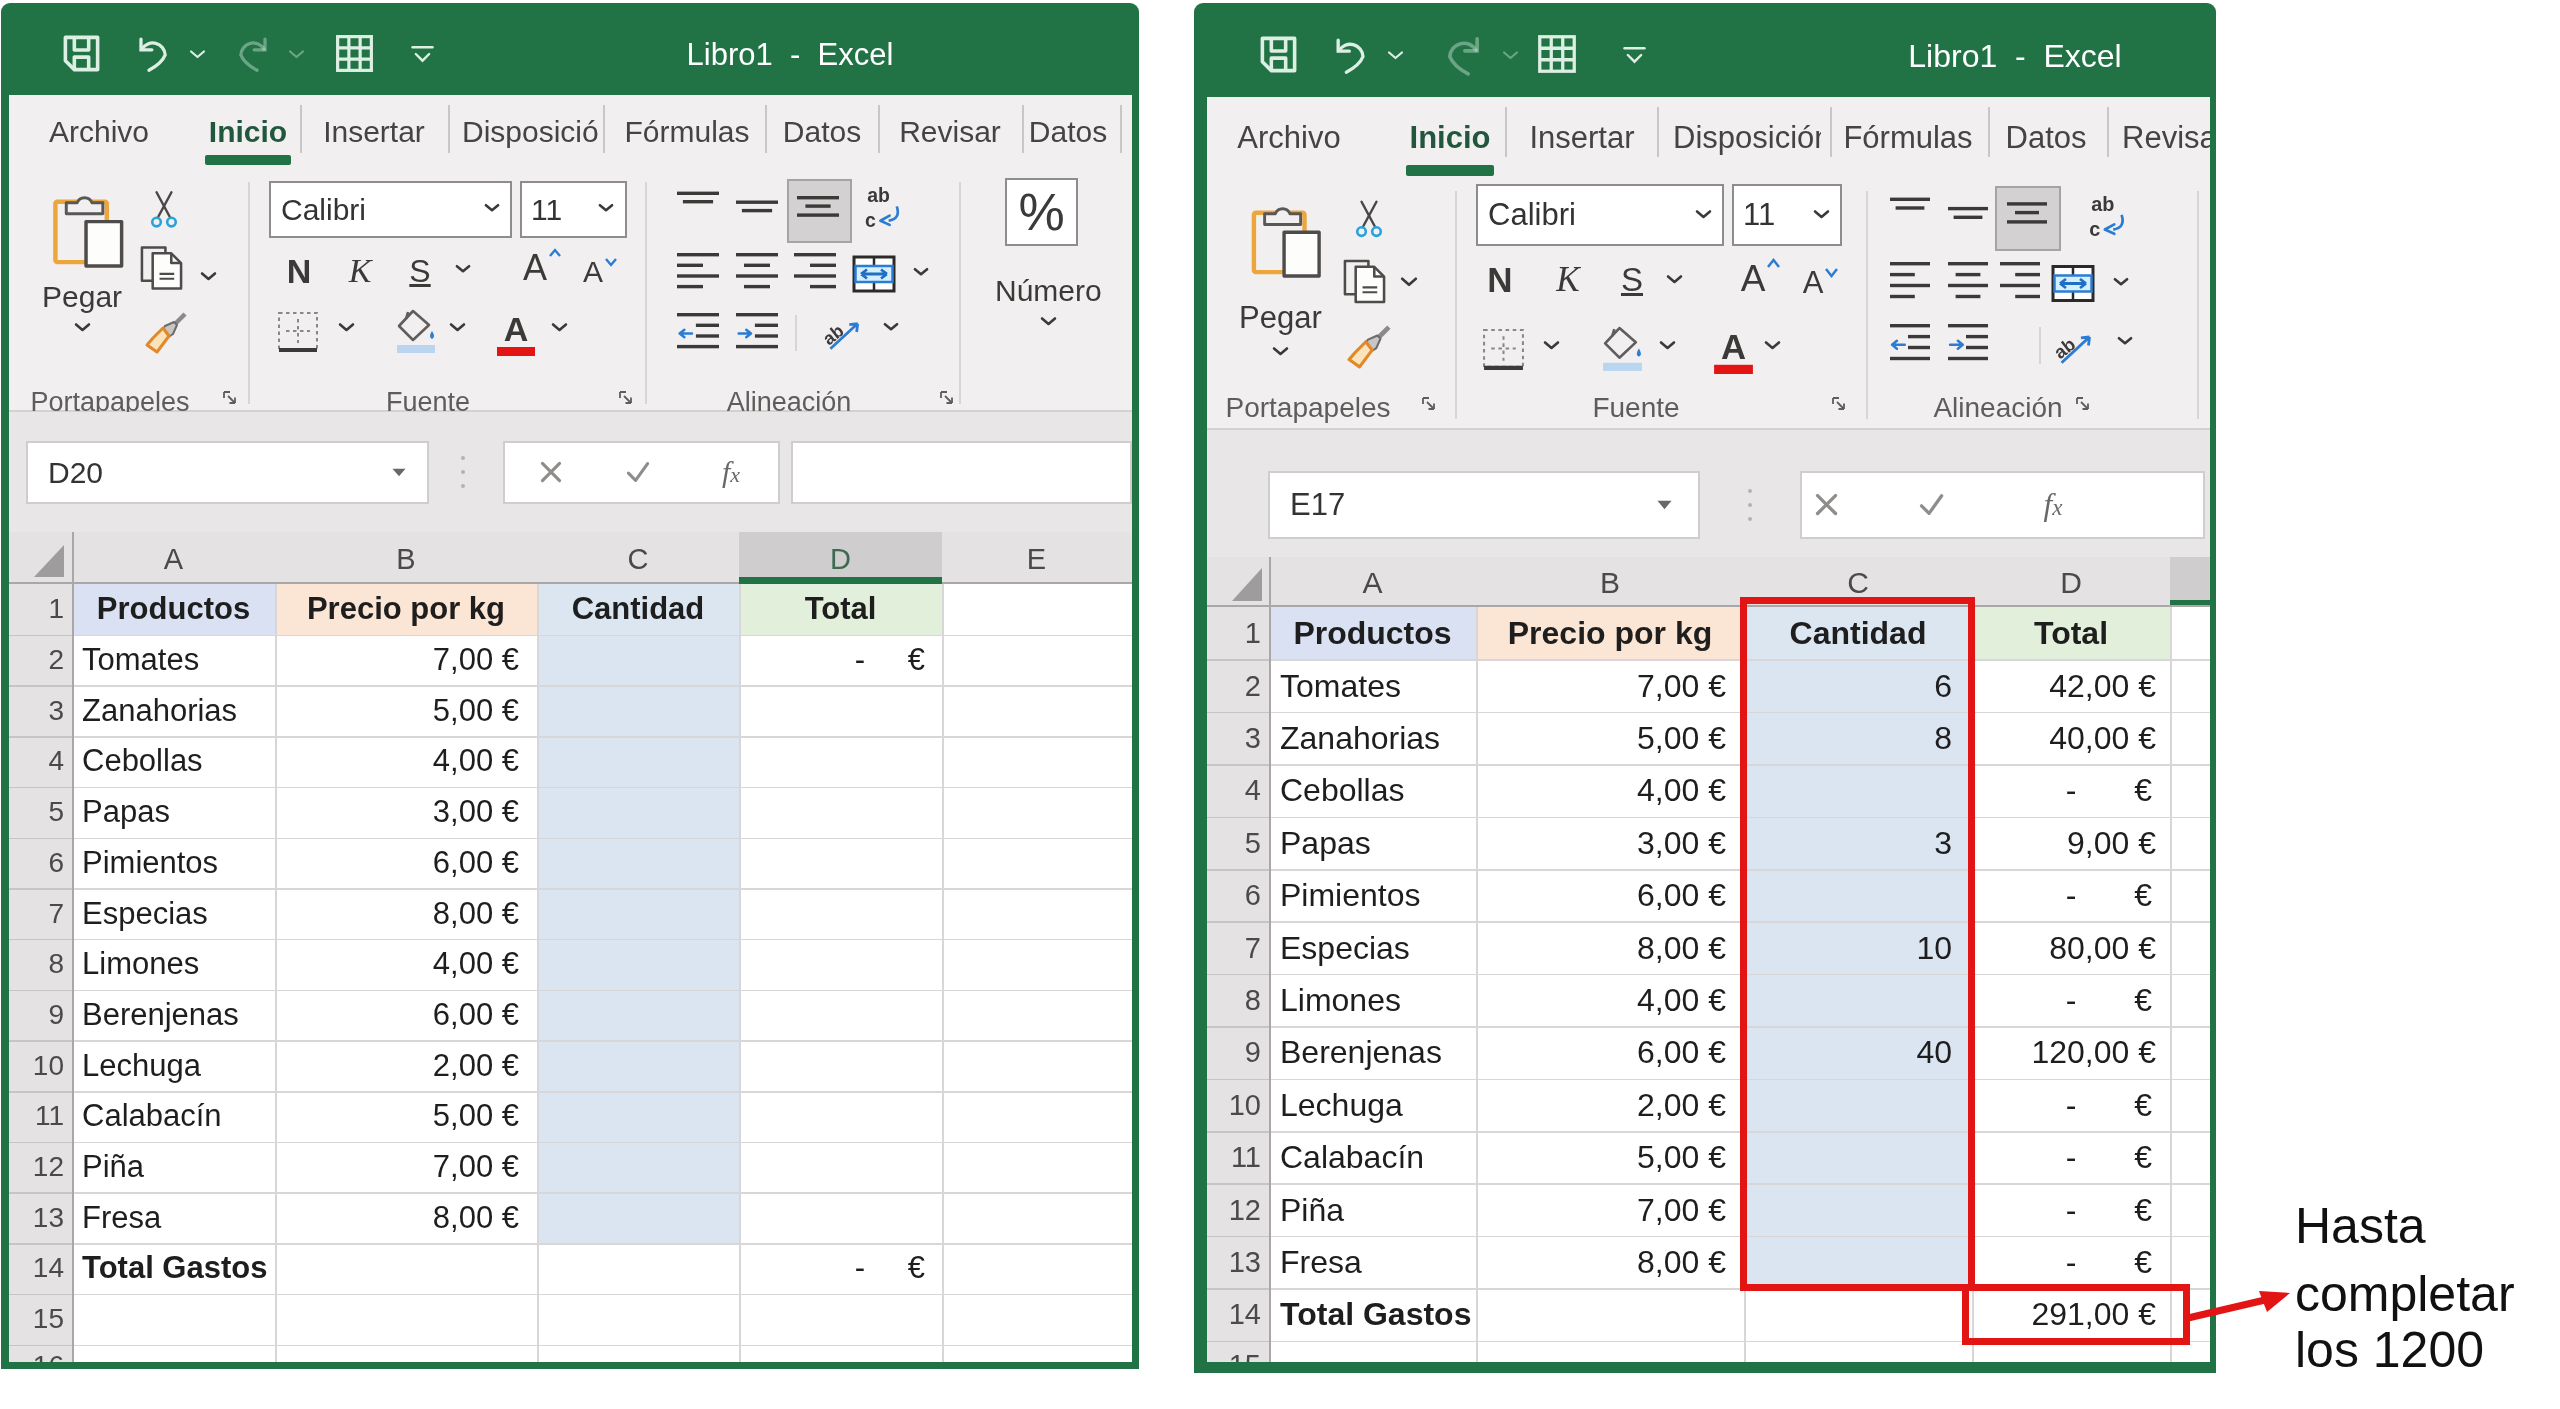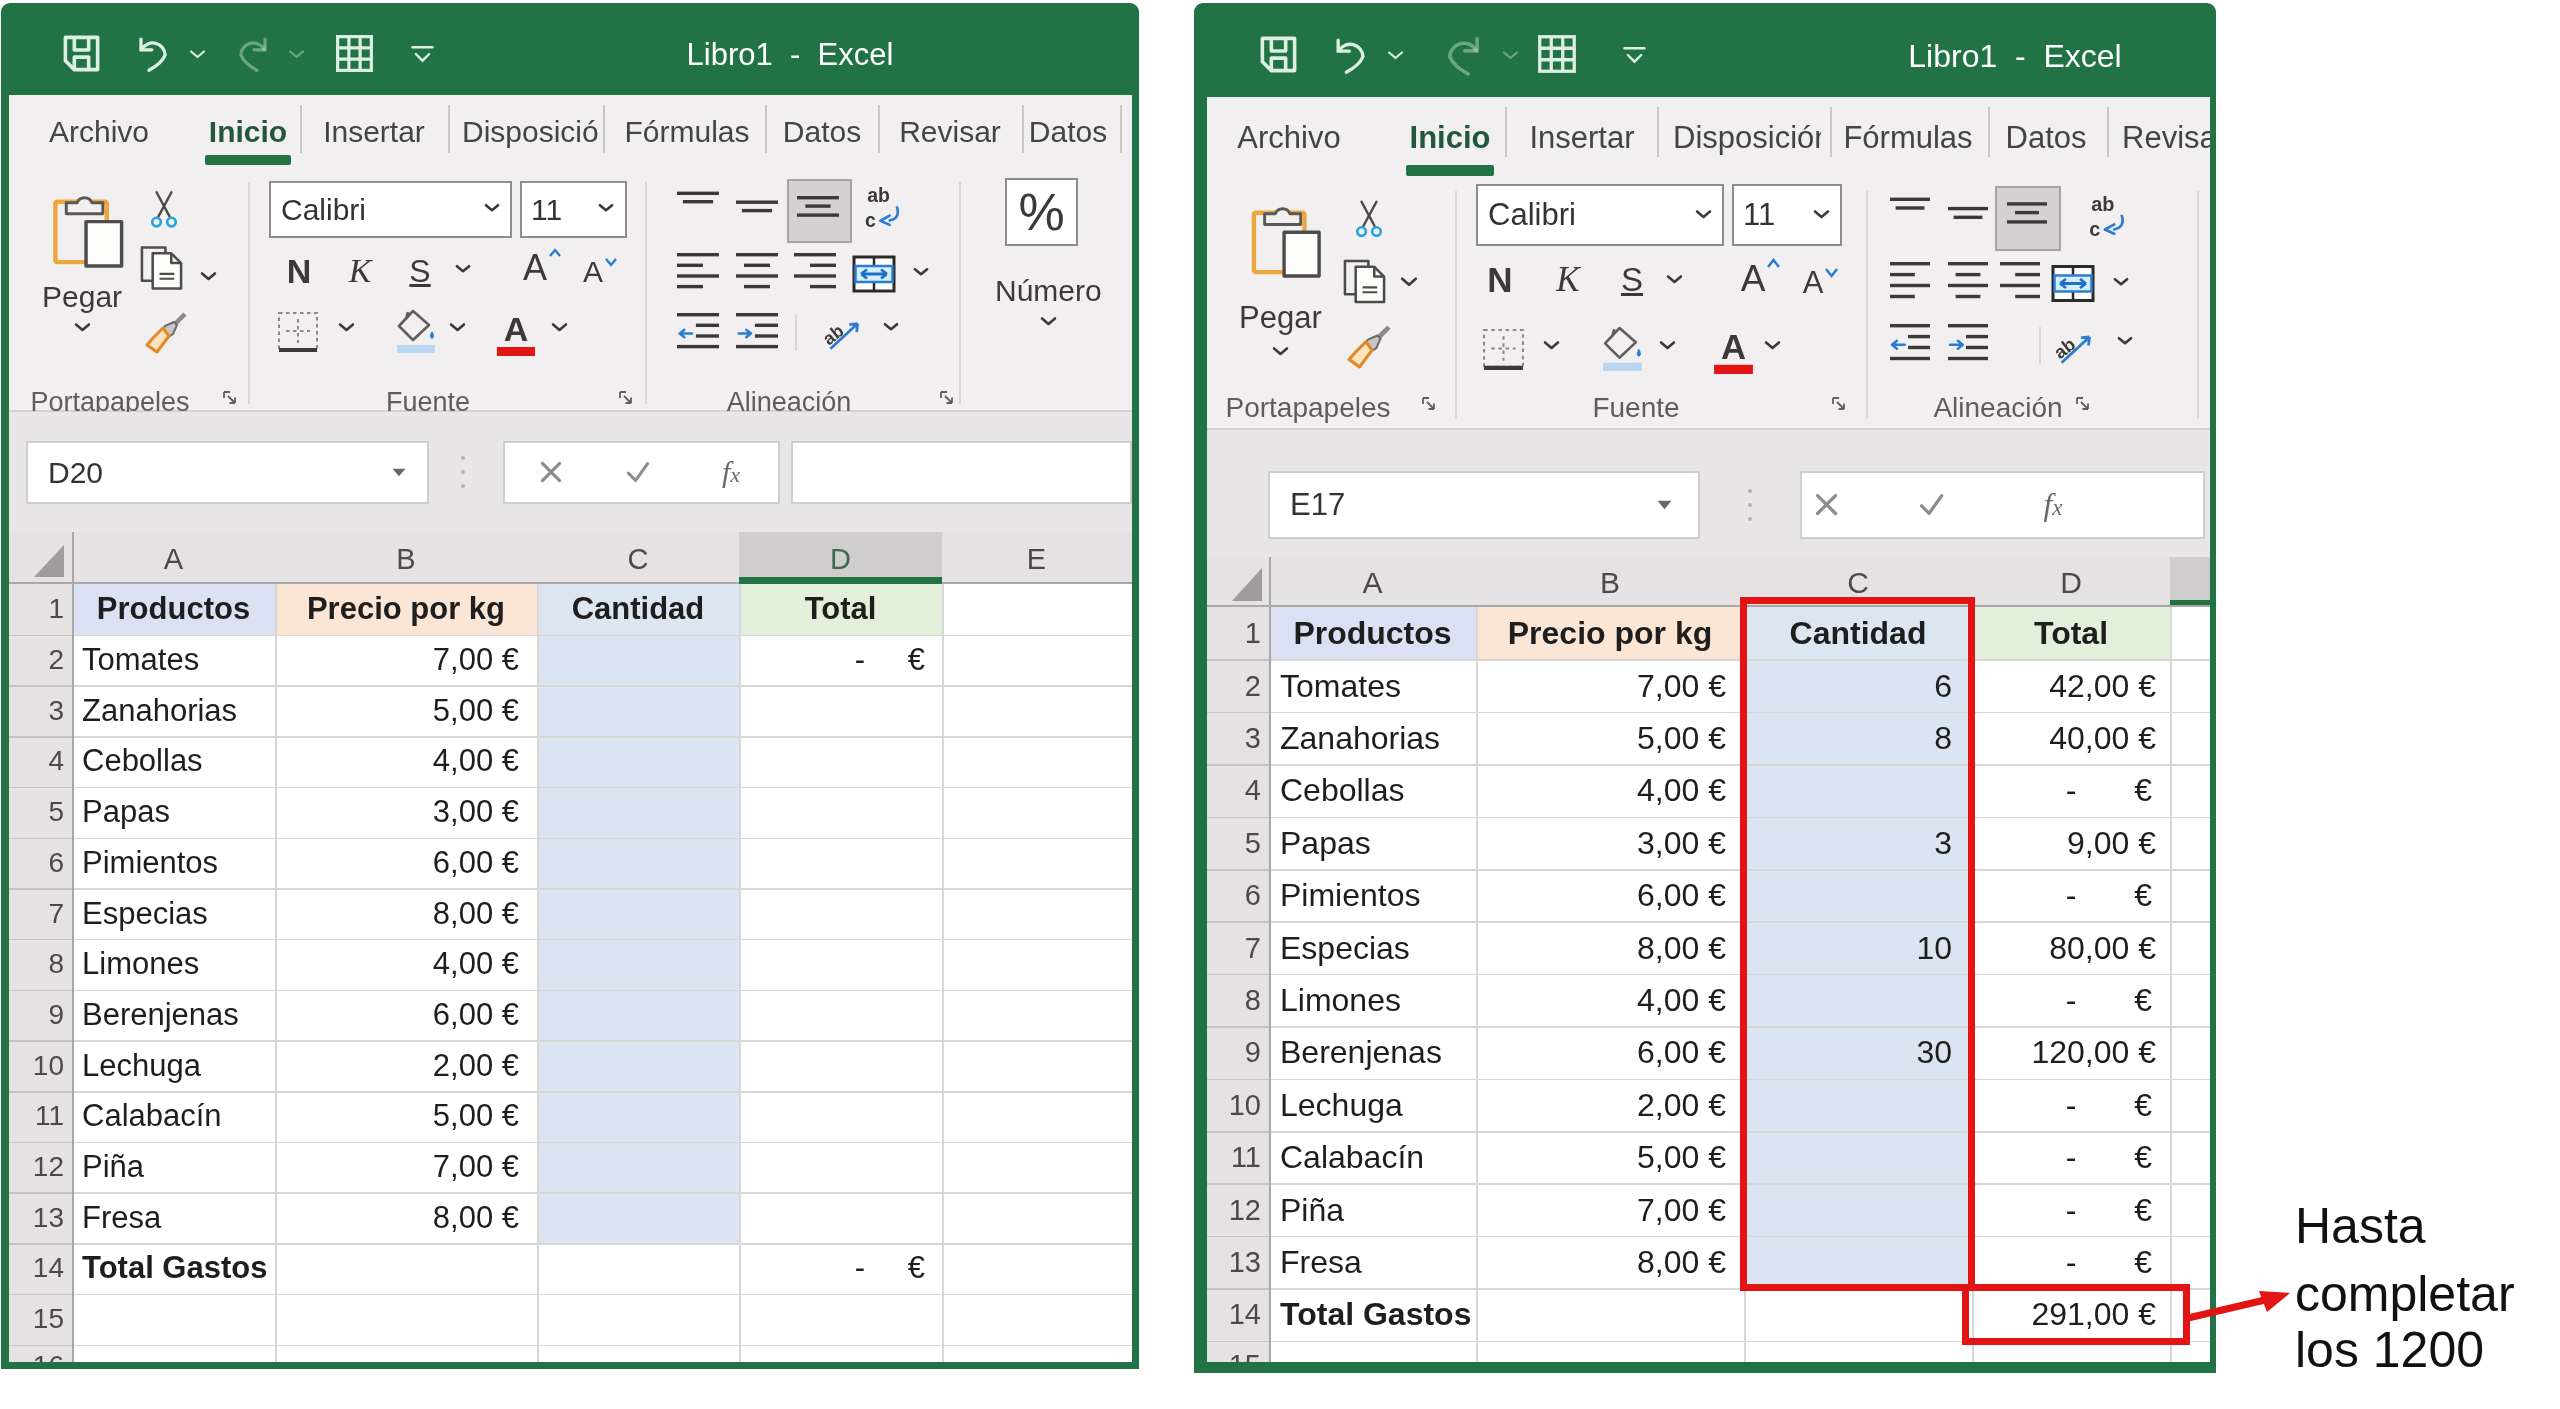--- a/index.html
+++ b/index.html
@@ -736,21 +736,21 @@
 <div style="position:absolute;left:1280px;top:929.5999999999999px;width:200px;height:36px;line-height:36px;font-size:32px;text-align:left;color:#1e1e1e;white-space:nowrap;">Especias</div>
 <div style="position:absolute;left:1476px;top:929.5999999999999px;width:250px;height:36px;line-height:36px;font-size:32px;text-align:right;color:#1e1e1e;white-space:nowrap;">8,00&nbsp;€</div>
 <div style="position:absolute;left:1754px;top:929.5999999999999px;width:198px;height:36px;line-height:36px;font-size:32px;text-align:right;color:#1e1e1e;white-space:nowrap;">10</div>
 <div style="position:absolute;left:1972px;top:929.5999999999999px;width:184px;height:36px;line-height:36px;font-size:32px;text-align:right;color:#1e1e1e;white-space:nowrap;">80,00&nbsp;€</div>
 <div style="position:absolute;left:1280px;top:982.0px;width:200px;height:36px;line-height:36px;font-size:32px;text-align:left;color:#1e1e1e;white-space:nowrap;">Limones</div>
 <div style="position:absolute;left:1476px;top:982.0px;width:250px;height:36px;line-height:36px;font-size:32px;text-align:right;color:#1e1e1e;white-space:nowrap;">4,00&nbsp;€</div>
 <div style="position:absolute;left:2051px;top:982.0px;width:40px;height:36px;line-height:36px;font-size:32px;text-align:center;color:#1e1e1e;white-space:nowrap;">-</div>
 <div style="position:absolute;left:2086px;top:982.0px;width:66px;height:36px;line-height:36px;font-size:32px;text-align:right;color:#1e1e1e;white-space:nowrap;">€</div>
 <div style="position:absolute;left:1280px;top:1034.4px;width:200px;height:36px;line-height:36px;font-size:32px;text-align:left;color:#1e1e1e;white-space:nowrap;">Berenjenas</div>
 <div style="position:absolute;left:1476px;top:1034.4px;width:250px;height:36px;line-height:36px;font-size:32px;text-align:right;color:#1e1e1e;white-space:nowrap;">6,00&nbsp;€</div>
-<div style="position:absolute;left:1754px;top:1034.4px;width:198px;height:36px;line-height:36px;font-size:32px;text-align:right;color:#1e1e1e;white-space:nowrap;">30</div>
+<div style="position:absolute;left:1754px;top:1034.4px;width:198px;height:36px;line-height:36px;font-size:32px;text-align:right;color:#1e1e1e;white-space:nowrap;">40</div>
 <div style="position:absolute;left:1972px;top:1034.4px;width:184px;height:36px;line-height:36px;font-size:32px;text-align:right;color:#1e1e1e;white-space:nowrap;">120,00&nbsp;€</div>
 <div style="position:absolute;left:1280px;top:1086.8px;width:200px;height:36px;line-height:36px;font-size:32px;text-align:left;color:#1e1e1e;white-space:nowrap;">Lechuga</div>
 <div style="position:absolute;left:1476px;top:1086.8px;width:250px;height:36px;line-height:36px;font-size:32px;text-align:right;color:#1e1e1e;white-space:nowrap;">2,00&nbsp;€</div>
 <div style="position:absolute;left:2051px;top:1086.8px;width:40px;height:36px;line-height:36px;font-size:32px;text-align:center;color:#1e1e1e;white-space:nowrap;">-</div>
 <div style="position:absolute;left:2086px;top:1086.8px;width:66px;height:36px;line-height:36px;font-size:32px;text-align:right;color:#1e1e1e;white-space:nowrap;">€</div>
 <div style="position:absolute;left:1280px;top:1139.2px;width:200px;height:36px;line-height:36px;font-size:32px;text-align:left;color:#1e1e1e;white-space:nowrap;">Calabacín</div>
 <div style="position:absolute;left:1476px;top:1139.2px;width:250px;height:36px;line-height:36px;font-size:32px;text-align:right;color:#1e1e1e;white-space:nowrap;">5,00&nbsp;€</div>
 <div style="position:absolute;left:2051px;top:1139.2px;width:40px;height:36px;line-height:36px;font-size:32px;text-align:center;color:#1e1e1e;white-space:nowrap;">-</div>
 <div style="position:absolute;left:2086px;top:1139.2px;width:66px;height:36px;line-height:36px;font-size:32px;text-align:right;color:#1e1e1e;white-space:nowrap;">€</div>
 <div style="position:absolute;left:1280px;top:1191.6px;width:200px;height:36px;line-height:36px;font-size:32px;text-align:left;color:#1e1e1e;white-space:nowrap;">Piña</div>

